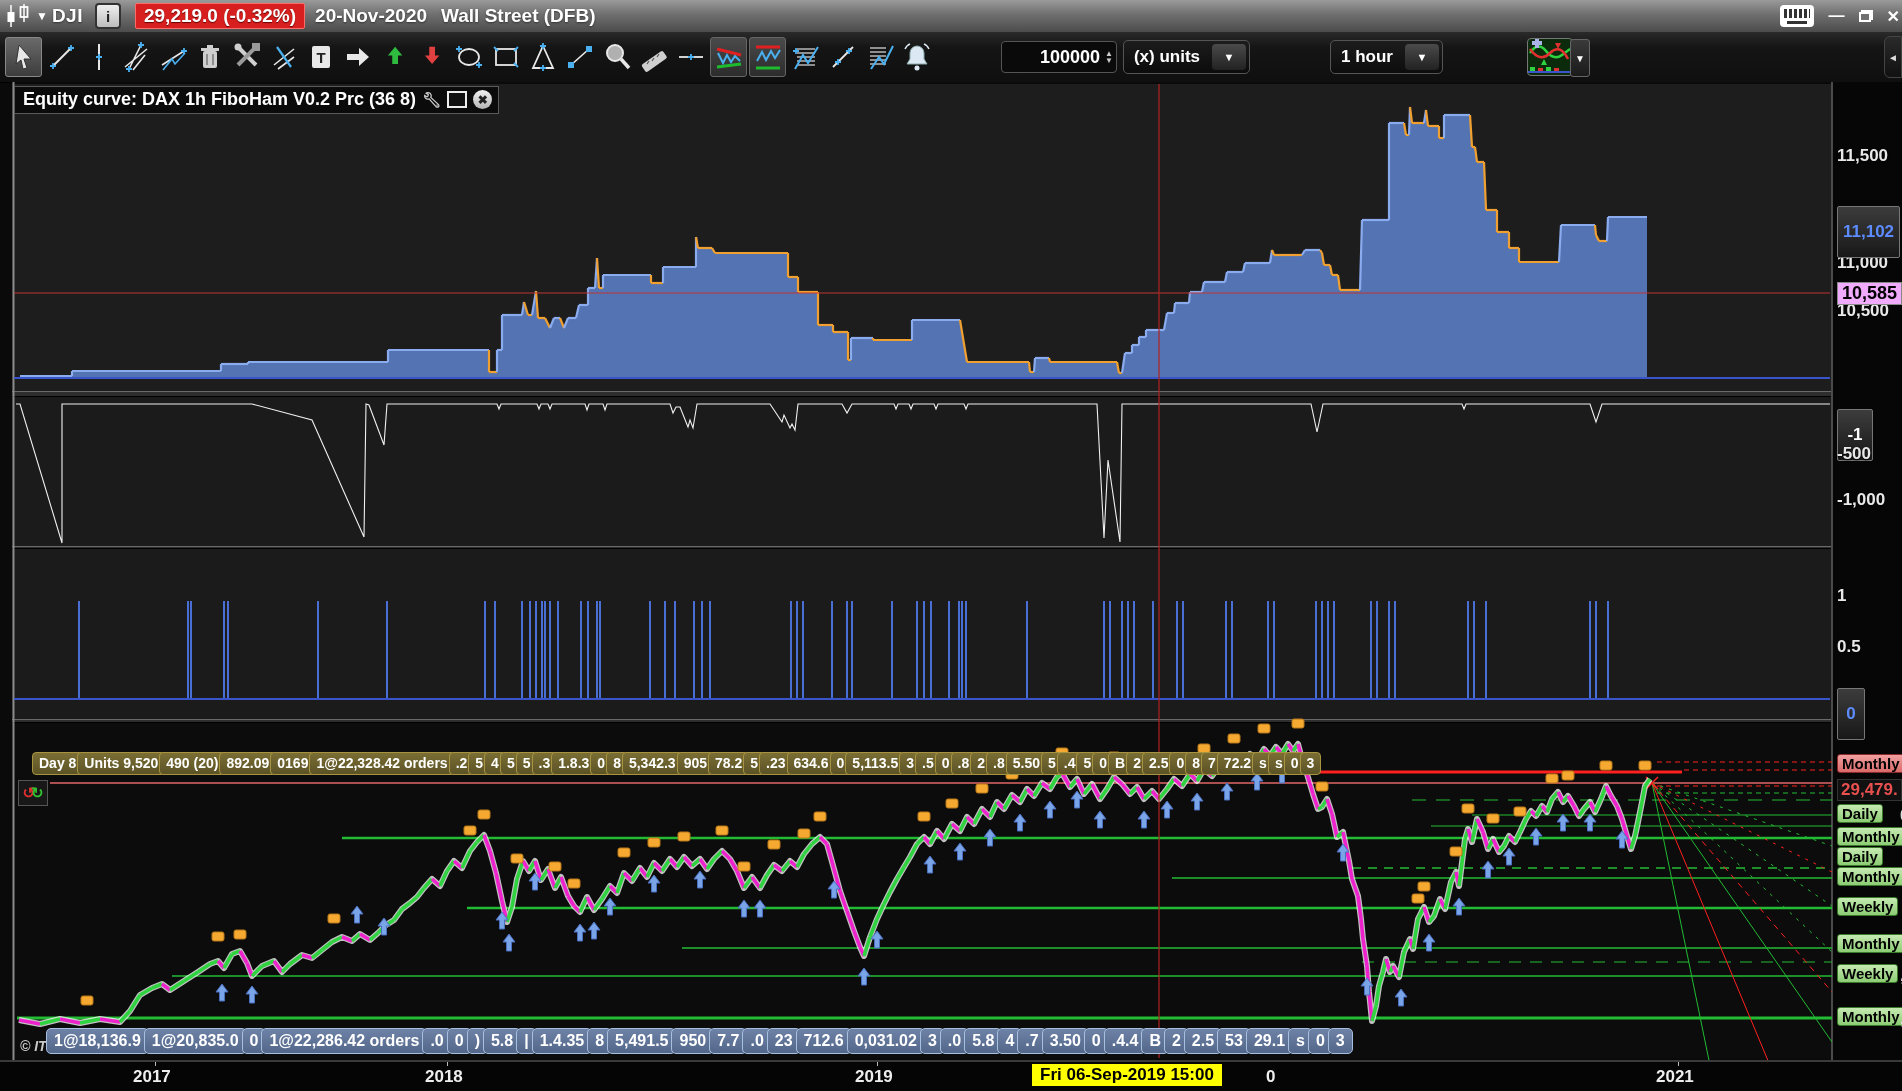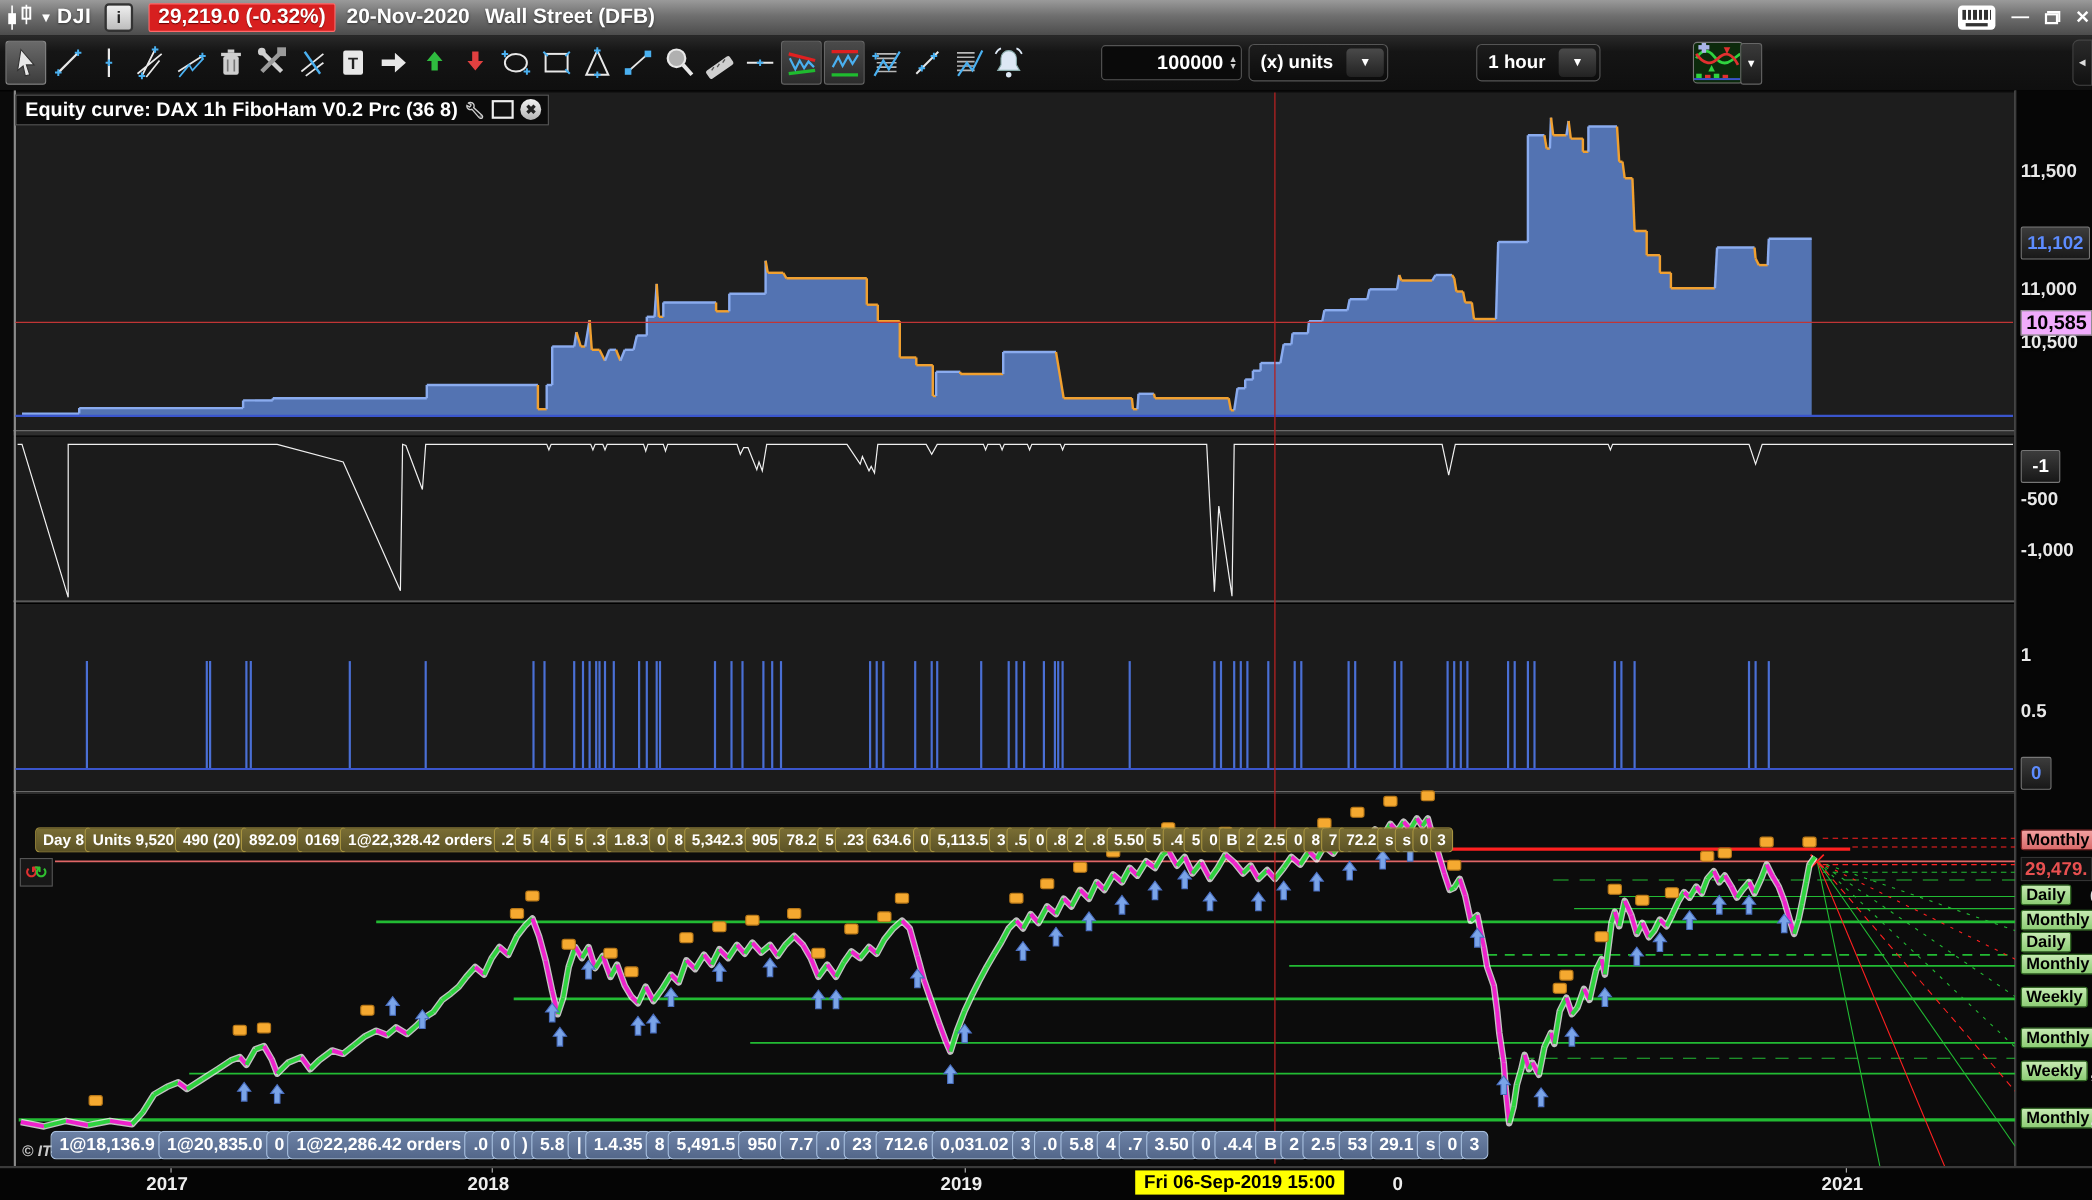--- a/index.html
+++ b/index.html
@@ -26,21 +26,21 @@
   .restore-icon{position:relative;width:14px;height:12px;margin:0 7px;}
   .restore-icon s{position:absolute;border:2px solid #fff;width:8px;height:6px;display:block;}
   .restore-icon s:first-child{right:0;top:0;}
   .restore-icon s:last-child{left:0;bottom:0;background:#6f6f6f;}
   
   .toolbar{position:absolute;left:0;top:32px;width:1902px;height:50px;background:linear-gradient(#2a2a2a,#151515 30%,#0f0f0f);
     display:flex;align-items:center;border-bottom:1px solid #000;}
   .toolbtn{width:35px;height:38px;display:flex;align-items:center;justify-content:center;border-radius:3px;margin:0 1px;}
   .toolbtn.active{background:linear-gradient(#6a6a6a,#3c3c3c);border:1px solid #888;}
   .toolbtn.active2{background:linear-gradient(#4a4a4a,#2c2c2c);border:1px solid #666;}
-  .qty-wrap{display:flex;align-items:center;background:#0a0a0a;border:1px solid #555;border-radius:4px;height:30px;margin-left:66px;padding-left:12px;}
+  .qty-wrap{display:flex;align-items:center;background:#0a0a0a;border:1px solid #555;border-radius:4px;height:30px;margin-left:66px;}
   .qty-input{width:96px;background:transparent;border:0;color:#fff;font-weight:bold;font-size:18px;text-align:right;
     font-family:"Liberation Sans",sans-serif;outline:none;}
   .spin{display:flex;flex-direction:column;color:#ccc;font-size:8px;line-height:7px;padding:0 3px;}
   .dd{display:flex;align-items:center;background:linear-gradient(#1c1c1c,#0c0c0c);border:1px solid #555;border-radius:5px;
     height:32px;color:#fff;font-weight:bold;font-size:17px;padding-left:10px;margin-left:6px;}
   .dd .arr{width:34px;height:26px;background:linear-gradient(#4a4a4a,#222);border-radius:4px;margin:0 3px 0 12px;
     display:flex;align-items:center;justify-content:center;color:#fff;font-size:11px;}
   .chartstyle-btn{width:44px;height:36px;background:#0c2a0c;border:1px solid #777;border-radius:4px;margin-left:84px;position:relative;}
   .chartstyle-dd{width:18px;height:36px;background:linear-gradient(#3a3a3a,#1a1a1a);border:1px solid #666;border-radius:3px;
     display:flex;align-items:center;justify-content:center;color:#fff;font-size:10px;}
@@ -65,21 +65,21 @@
   .watermark{position:absolute;color:#c9c9c9;font-style:italic;font-weight:bold;font-size:14px;}
   .refresh-ic{position:absolute;width:28px;height:24px;background:#181818;border:1px solid #555;
     display:flex;align-items:center;justify-content:center;font-size:15px;font-weight:bold;}
   .refresh-ic span:first-child{color:#e03030;margin-right:-4px;}
   .refresh-ic span:last-child{color:#30c030;}
   
   .axis{position:absolute;left:1820px;top:0;width:82px;height:978px;background:#060606;border-left:1px solid #4a4a4a;}
   .ax-item{position:absolute;left:4px;width:76px;font-weight:bold;}
   .ax-text{color:#e8e8e8;font-size:17px;text-shadow:0 1px 2px #000;}
   .ax-badge-dark{background:linear-gradient(#3c3c3c,#181818);border:1px solid #777;color:#fff;font-size:17px;
-    padding:4px 5px;border-radius:2px;width:auto;}
+    padding:15px 5px;border-radius:2px;width:auto;}
   .ax-blue{color:#5d8cff;}
   .ax-yellow{background:#f0abfc;border:1px solid #888;color:#000;font-size:18px;padding:0 4px;width:auto;}
   .ax-red-text{color:#e85050;font-size:17px;background:#111;border:1px solid #333;padding:0 3px;width:auto;}
   .ax-green{background:linear-gradient(#c6eab2,#8ccc74);border:1px solid #3a7a2a;color:#000;font-size:15px;
     padding:0 4px;border-radius:3px;width:auto;}
   .ax-redbadge{background:linear-gradient(#f2a0a0,#d96a6a);border:1px solid #8a2a2a;color:#000;font-size:15px;
     padding:0 4px;border-radius:3px;width:auto;}
   .ax-frag{color:#ddd;font-size:16px;}
   
   .timebar{position:absolute;left:0;top:1060px;width:1902px;height:31px;background:#050505;border-top:2px solid #3a3a3a;}

